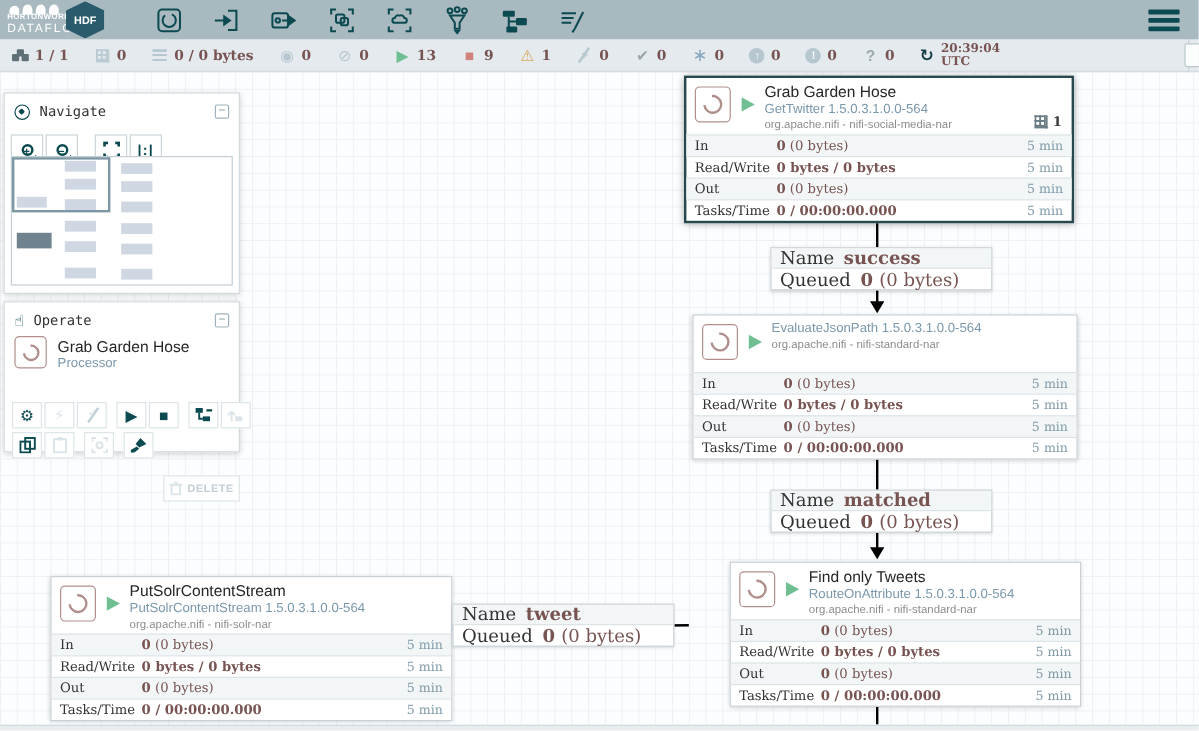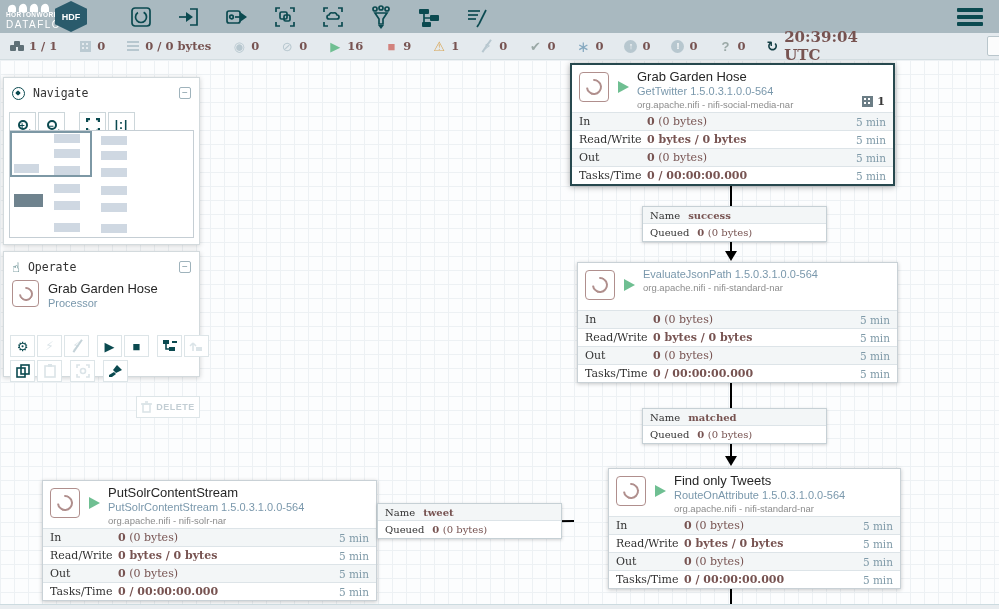--- a/index.html
+++ b/index.html
@@ -35,21 +35,21 @@
   .ico-queue { width:12px; height:10px; background:repeating-linear-gradient(#b7c7cf 0 2px, transparent 2px 4px); }
   .glyph { font-size:13px; line-height:1; }
   .c-lightblue { color:#b7c7cf; } .c-green { color:#6fbf92; } .c-red { color:#d2827d; }
   .c-orange { color:#d8a657; } .c-gray { color:#9aa8a6; } .c-blue { color:#86a9c0; }
   .circ { width:13px; height:13px; border-radius:50%; background:#b7c7cf; color:#fff; display:inline-flex; align-items:center; justify-content:center; font-size:9px; font-weight:bold; }
   .slash-wrap { position:relative; }
   .slash-wrap::after { content:""; position:absolute; left:-1px; top:6px; width:15px; height:1.6px; background:#b7c7cf; transform:rotate(-55deg); }
   #sb-right { margin-left:auto; display:flex; align-items:center; height:100%; }
   #refresh-wrap { display:flex; align-items:center; gap:6px; margin-right:150px; }
   #refresh-icon { color:#143f45; font-size:14px; font-weight:bold; cursor:pointer; }
-  #sb-time { font-family:"DejaVu Serif","Liberation Serif",serif; font-size:15px; font-weight:bold; color:#775351; }
+  #sb-time { font-family:"DejaVu Serif","Liberation Serif",serif; font-size:10px; font-weight:bold; color:#775351; }
   #search-wrap { border-left:1px solid #c6d2d7; height:100%; width:32px; display:flex; align-items:center; justify-content:center; cursor:pointer; }
   #sb-partial { position:absolute; right:-6px; top:3px; width:18px; height:20px; background:#fbfcfc; border:1px solid #b9c6cc; border-radius:2px; }
 
   
   #canvas { position:absolute; left:0; top:60px; width:999px; height:544px; background-color:#fcfdfe;
     background-image:linear-gradient(to right,#edf1f4 1px,transparent 1px),linear-gradient(to bottom,#edf1f4 1px,transparent 1px);
     background-size:14px 14px; overflow:hidden; }
   #bottom-strip { position:absolute; left:0; top:604px; width:999px; height:5px; background:#e9edf0; border-top:1px solid #ccdbe0; }
   #conn-svg { position:absolute; left:0; top:0; width:999px; height:544px; }
 
@@ -69,21 +69,21 @@
   .prow { display:flex; align-items:center; height:18px; border-top:1px solid #dde4e8; padding:0 7px;
     font-family:"DejaVu Serif","Liberation Serif",serif; font-size:11px; }
   .prow.shade { background:#f3f6f7; }
   .plabel { width:68px; color:#333; flex:0 0 auto; }
   .pval { color:#775351; }
   .pval b { font-weight:bold; } .pval .sub { font-weight:normal; }
   .pwin { margin-left:auto; color:#7f9aa8; font-size:10.5px; }
 
   
   .conn-label { position:absolute; width:185px; background:#fff; border:1px solid #c6d0d5; box-shadow:0 1px 3px rgba(0,0,0,.18);
-    font-family:"DejaVu Serif","Liberation Serif",serif; font-size:10px; }
+    font-family:"DejaVu Serif","Liberation Serif",serif; font-size:15px; }
   .cl-row { height:17px; display:flex; align-items:center; padding:0 7px; gap:8px; }
   .cl-row.first { background:#f3f6f7; border-bottom:1px solid #dde4e8; }
   .cl-key { color:#333; }
   .cl-val { color:#775351; font-weight:bold; }
   .cl-sub { color:#775351; font-weight:normal; }
 
   
   .panel { position:absolute; left:3px; width:197px; background:#fff; border:1px solid #d3dadd; box-shadow:0 1px 5px rgba(0,0,0,.18); }
   .panel-head { height:23px; display:flex; align-items:center; padding:15px 8px; gap:8px; }
   .panel-title { font-size:11.5px; color:#333; font-family:"DejaVu Sans Mono","Liberation Mono",monospace; }
@@ -232,21 +232,21 @@
   <span class="sb-item">
       <span class="sbi glyph c-lightblue">◉</span>
       <span class="sb-val">0</span>
     </span>
   <span class="sb-item">
       <span class="sbi glyph c-lightblue">⊘</span>
       <span class="sb-val">0</span>
     </span>
   <span class="sb-item">
       <span class="sbi glyph c-green">▶</span>
-      <span class="sb-val">16</span>
+      <span class="sb-val">13</span>
     </span>
   <span class="sb-item">
       <span class="sbi glyph c-red">■</span>
       <span class="sb-val">9</span>
     </span>
   <span class="sb-item">
       <span class="sbi glyph c-orange">⚠</span>
       <span class="sb-val">1</span>
     </span>
   <span class="sb-item">

